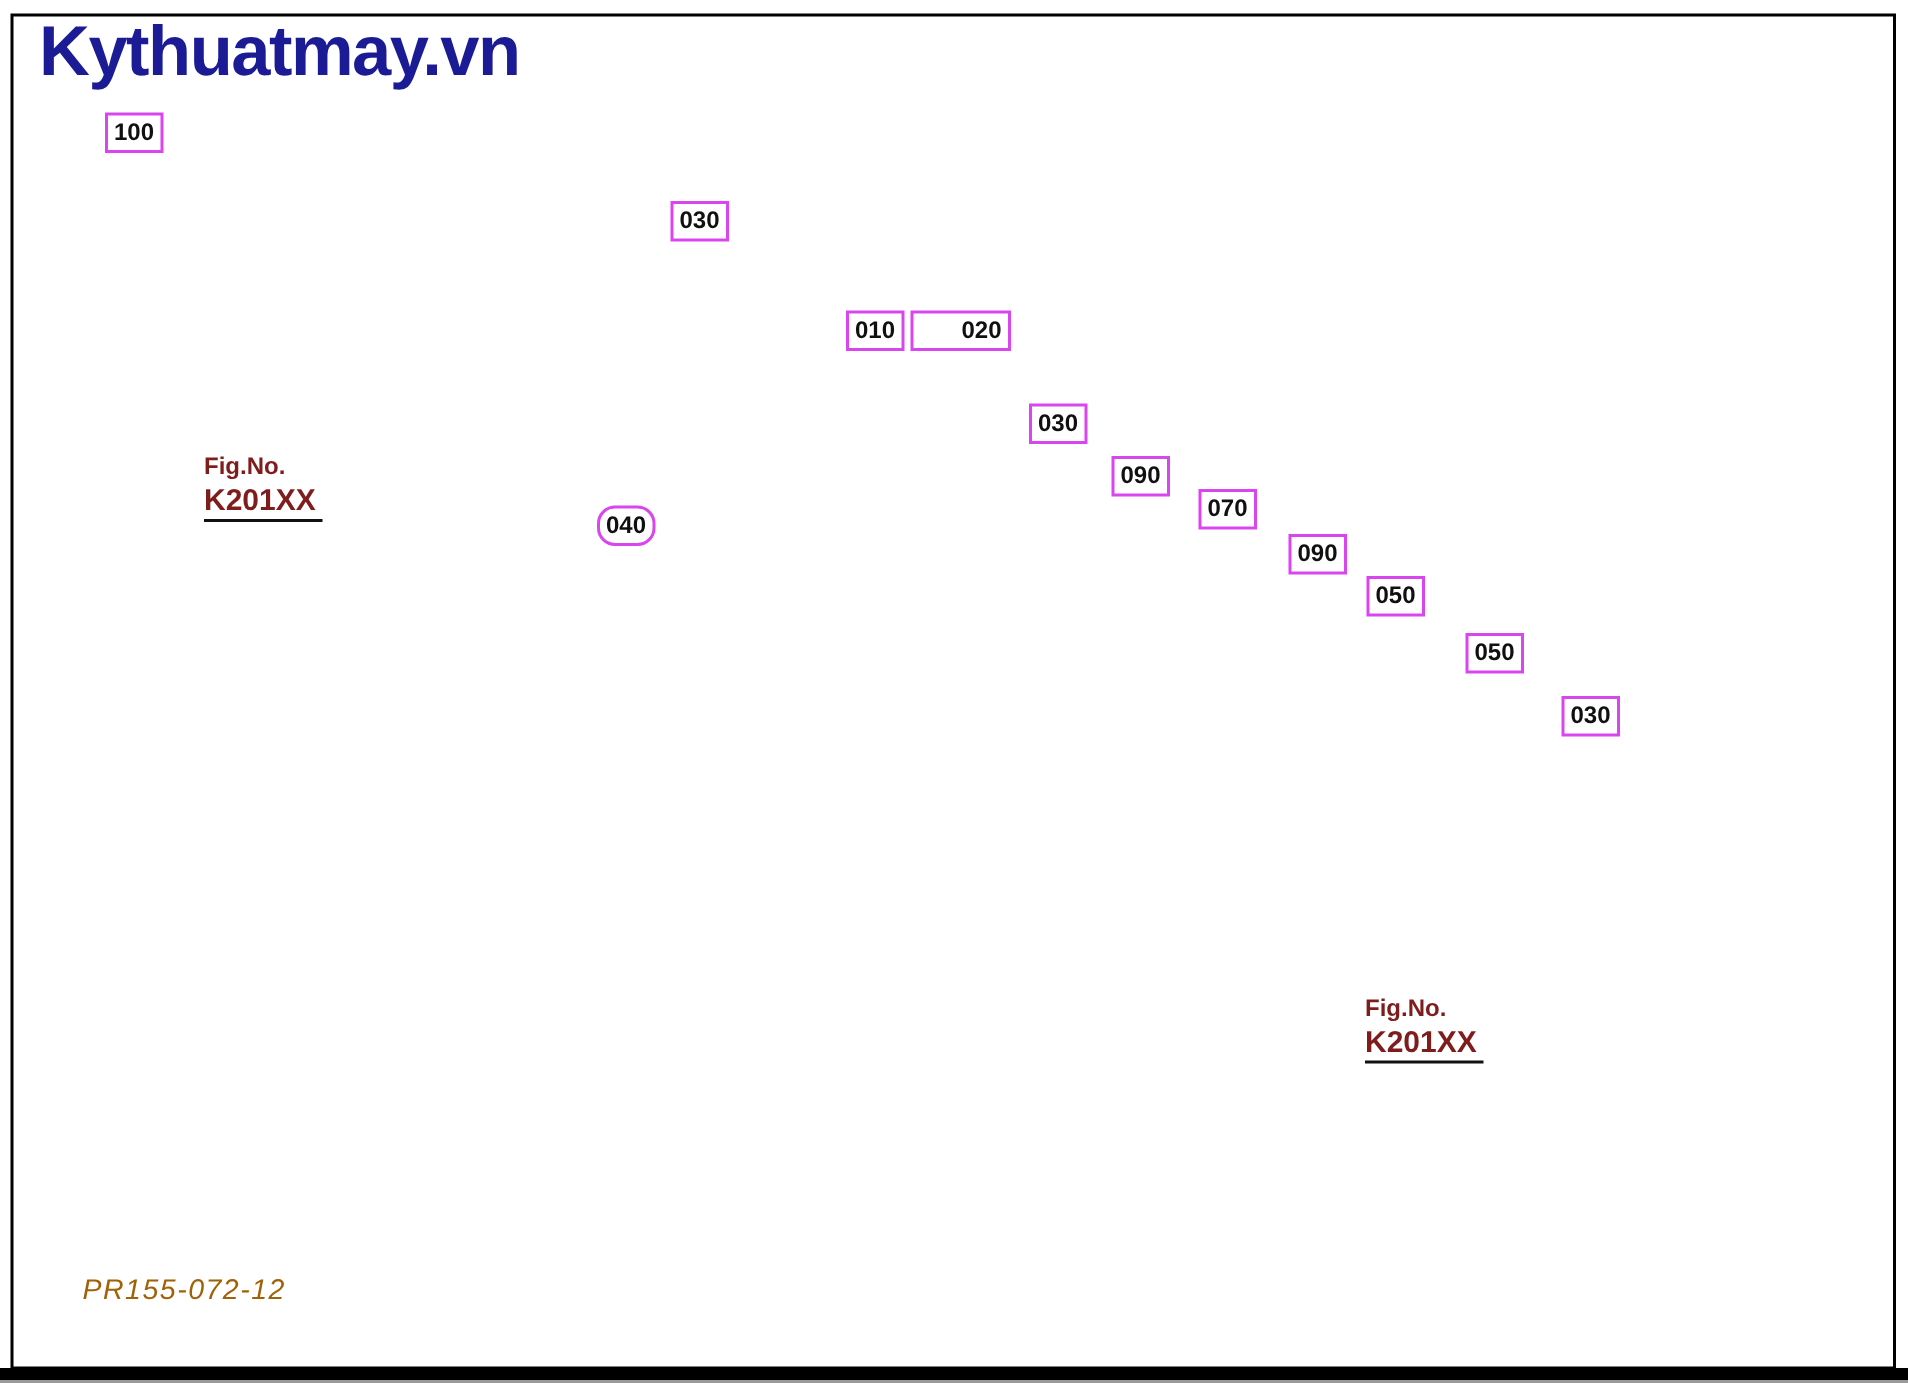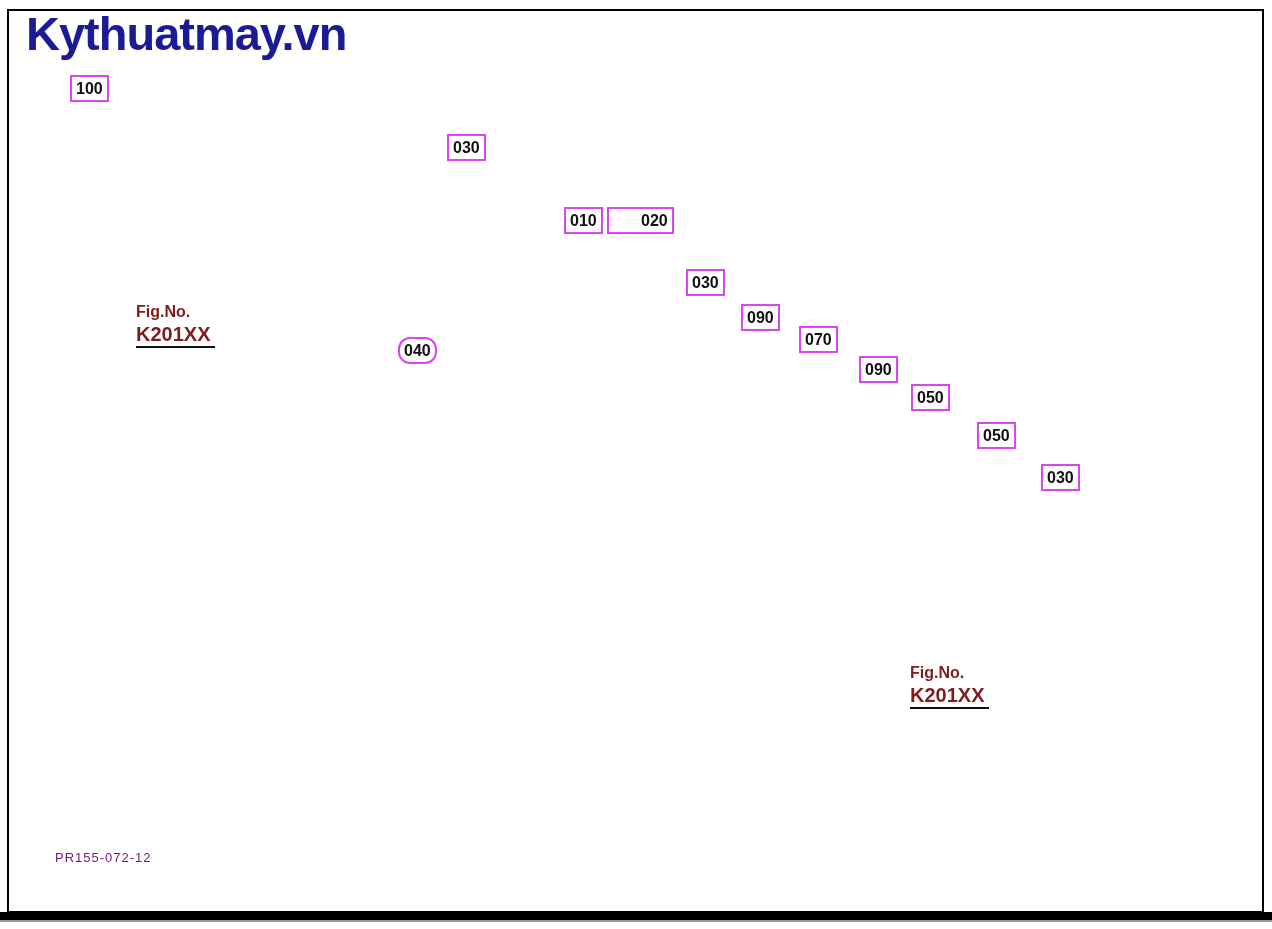--- a/index.html
+++ b/index.html
@@ -18,21 +18,21 @@
   .c050{left:686px;top:269px;} .c090a{left:741px;top:304px;}
   .c060{left:799px;top:326px;} .c090b{left:859px;top:356px;}
   .c070{left:911px;top:384px;} .c080{left:977px;top:422px;}
   .c030b{left:1041px;top:464px;} .c040{left:398px;top:337px;border-radius:12px;}
   .figno{position:absolute;color:#7f1d1d;font-weight:bold;white-space:nowrap;}
   .figno .l1{font-size:16px;line-height:22px;display:block;}
   .figno .l2{font-size:20px;line-height:22px;display:inline-block;
              border-bottom:2px solid #111;padding:0 4px 1px 0;}
   .fig1{left:136px;top:301px;}
   .fig2{left:910px;top:662px;}
-  .drawcode{position:absolute;left:55px;top:850px;font-size:13px;letter-spacing:1px;color:#701a75;}
+  .drawcode{position:absolute;left:55px;top:850px;font-size:19px;letter-spacing:1px;color:#a16207;font-style:italic;}
   .bottom-bar{position:absolute;left:0;top:912px;width:1272px;height:8px;background:#000;}
   .bottom-gray{position:absolute;left:0;top:920px;width:1272px;height:2px;background:#9a9a9a;}
 </style>
 </head>
 <body>
 
 <div class="canvas">
 
   <svg id="art" viewBox="0 0 1272 929" fill="none" stroke="#1a1a1a" stroke-width="1.4" stroke-linecap="round" stroke-linejoin="round">
 

